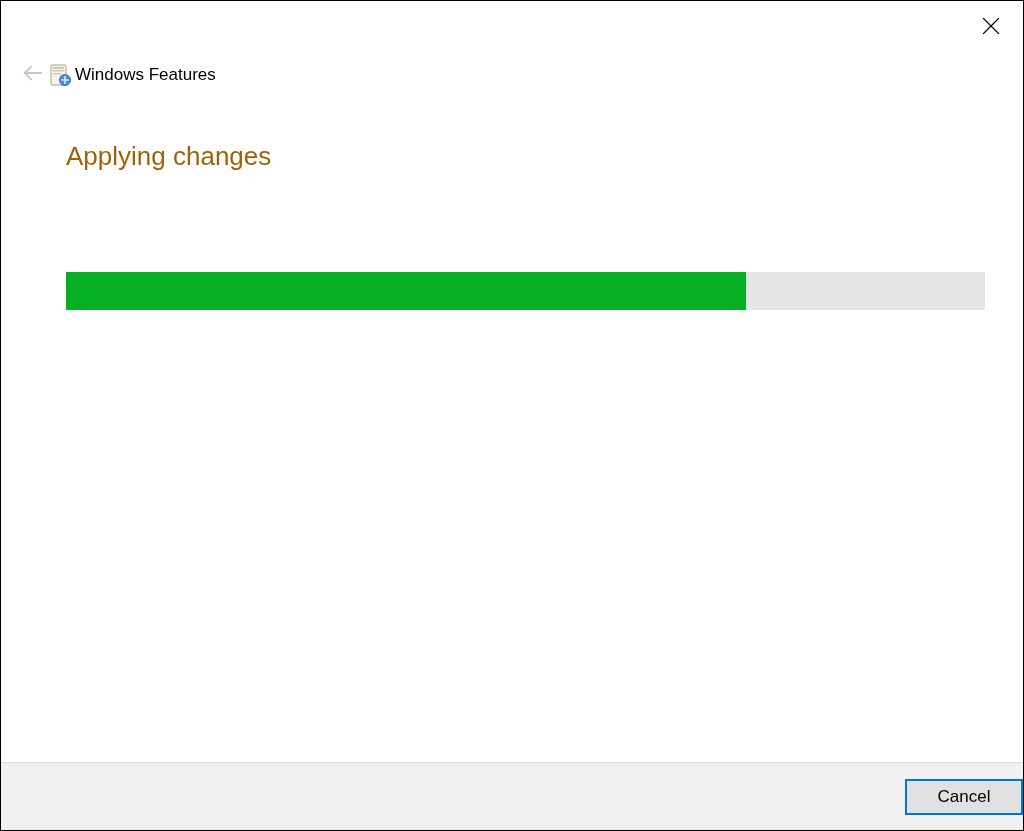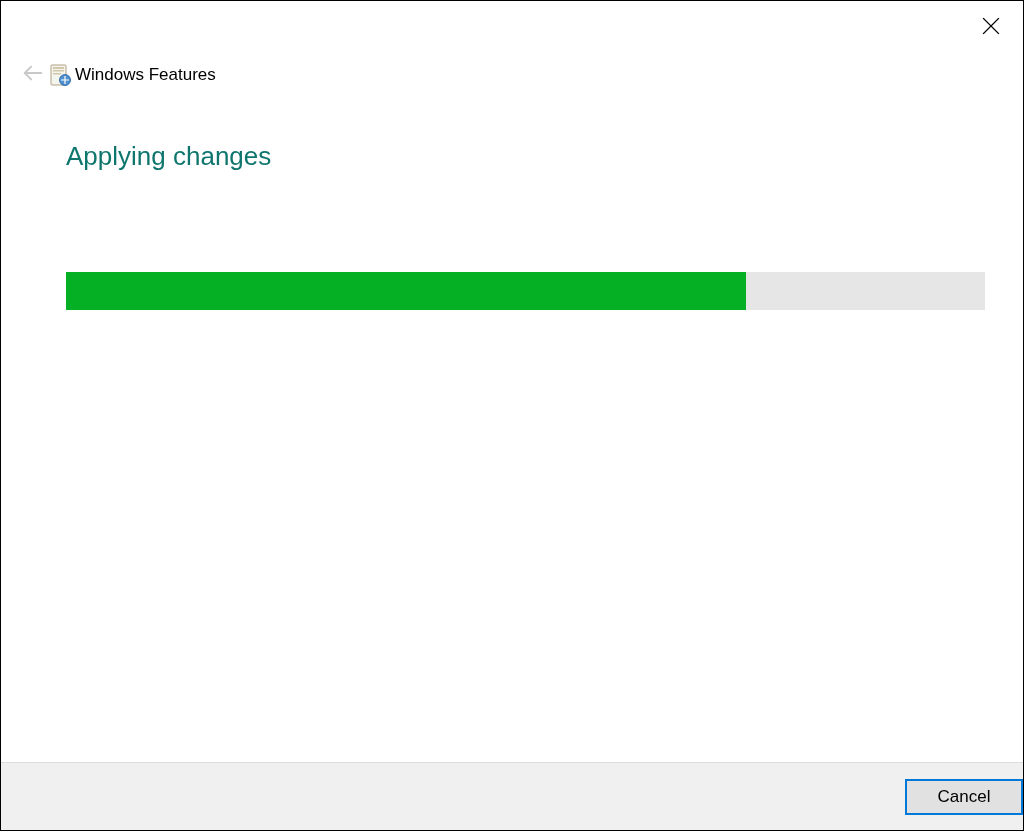--- a/index.html
+++ b/index.html
@@ -62,21 +62,21 @@
       font-weight: 400;
     }
     .content {
       position: absolute;
       top: 140px;
       left: 65px;
       right: 38px;
     }
     .heading {
       font-size: 26px;
-      color: #0f766e;
+      color: #a16207;
       font-weight: 400;
       margin-bottom: 100px;
     }
     .progress-container {
       width: 100%;
       height: 38px;
       background: #e6e6e6;
       position: relative;
     }
     .progress-fill {

